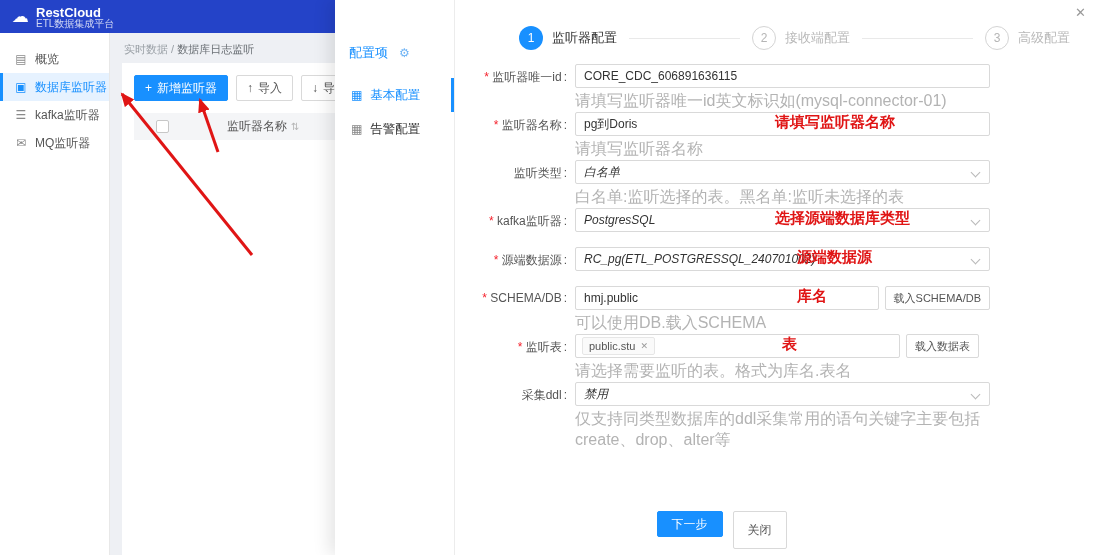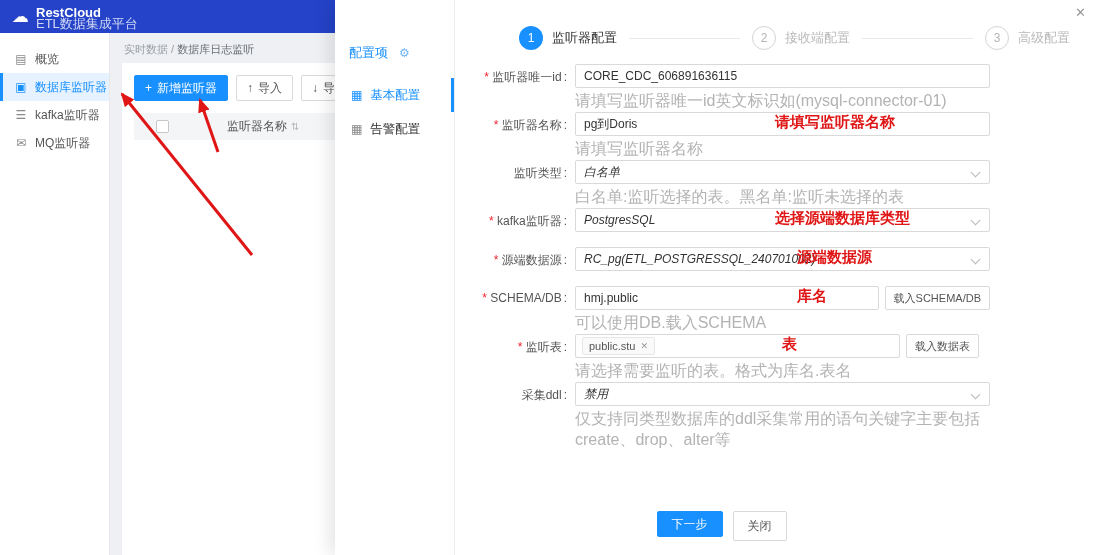--- a/index.html
+++ b/index.html
@@ -6,21 +6,21 @@
   html,body { width:1098px; height:555px; }
   body {
     position:relative; overflow:hidden; background:#eef0f4;
     font-family:"Liberation Sans","DejaVu Sans",sans-serif; color:#333;
   }
   
   .topbar { position:absolute; top:0; left:0; right:0; height:33px; background:#2443c8;
     display:flex; align-items:center; padding-left:12px; gap:7px; z-index:1; }
   .logo-cloud { color:#fff; font-size:17px; line-height:1; }
   .brand-name { color:#fff; font-size:13px; font-weight:bold; line-height:13px; }
-  .brand-sub { color:rgba(255,255,255,.78); font-size:13px; line-height:9px; }
+  .brand-sub { color:rgba(255,255,255,.78); font-size:10px; line-height:9px; }
   
   .sidebar { position:absolute; top:33px; left:0; bottom:0; width:110px; background:#fff;
     border-right:1px solid #e8e8e8; padding-top:12px; z-index:1; }
   .side-item { height:28px; display:flex; align-items:center; gap:7px; padding-left:14px;
     font-size:12px; color:#555; cursor:pointer; }
   .side-item .ic { font-size:12px; color:#8a8a8a; width:14px; text-align:center; }
   .side-item.active { background:#e6f2ff; color:#1890ff; border-left:3px solid #1890ff; padding-left:11px; }
   .side-item.active .ic { color:#1890ff; }
   
   .main { position:absolute; left:110px; top:33px; right:0; bottom:0; z-index:1; }
@@ -83,21 +83,21 @@
   .tagbox { display:flex; align-items:center; padding:0 6px; }
   .tag { display:inline-flex; align-items:center; gap:5px; height:18px; padding:0 6px;
     background:#fafafa; border:1px solid #e6e6e6; border-radius:2px; font-size:11px; color:#555; }
   .tag .tx { color:#9a9a9a; font-size:9px; cursor:pointer; }
   .annotation { position:absolute; top:1px; color:#e01515; font-weight:bold; font-size:15px;
     white-space:nowrap; z-index:5; }
   
   .drawer-footer { display:flex; justify-content:center; gap:10px; margin-top:60px; padding-right:110px; }
   .btn-primary { background:#1890ff; color:#fff; border:1px solid #1890ff; height:26px;
     padding:0 14px; border-radius:2px; font-size:12px; cursor:pointer; }
-  .btn-default { background:#fff; color:#555; border:1px solid #d9d9d9; height:30px;
+  .btn-default { background:#fff; color:#555; border:1px solid #d9d9d9; height:38px;
     padding:0 14px; border-radius:2px; font-size:12px; cursor:pointer; }
   
   .arrows { position:absolute; inset:0; z-index:30; pointer-events:none; }
 </style>
 </head>
 <body>
 
 <div class="topbar">
   <span class="logo-cloud">☁</span>
   <div>

